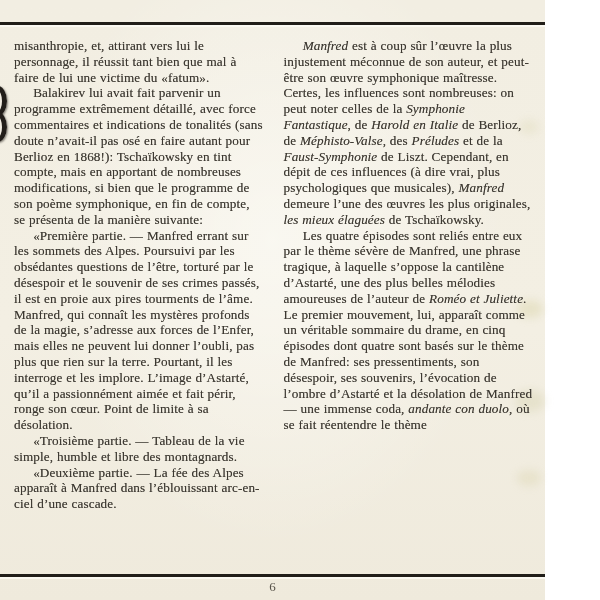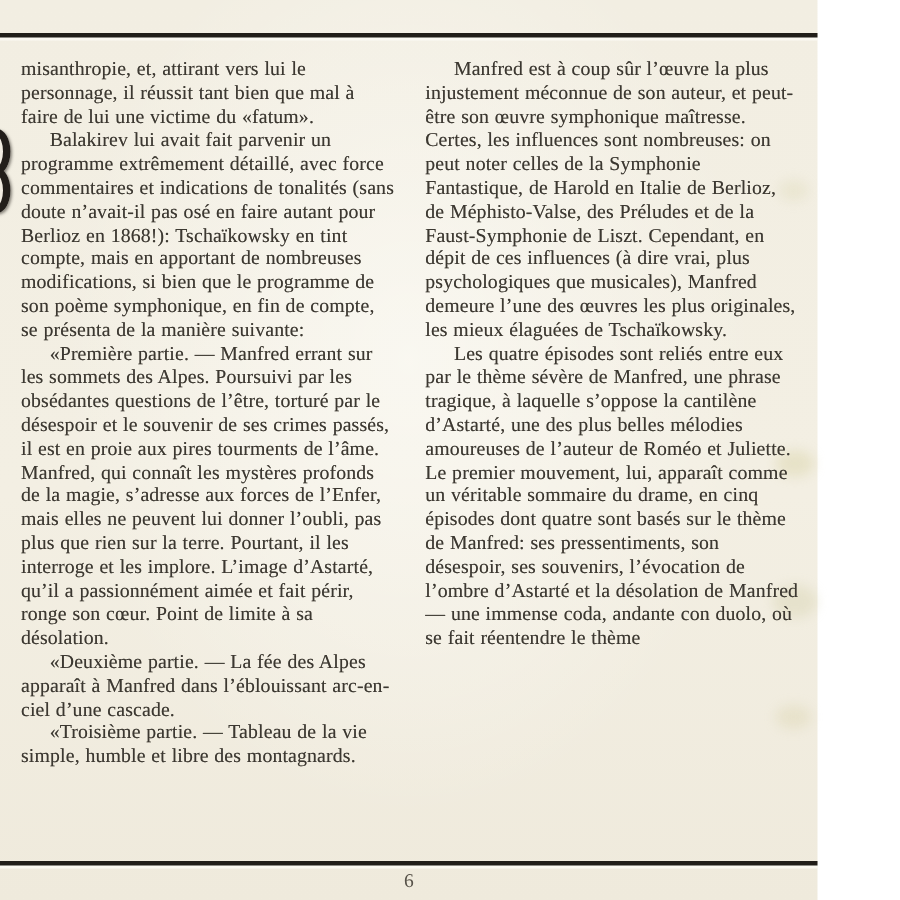--- a/index.html
+++ b/index.html
@@ -40,21 +40,21 @@
     margin: 0;
     font-size: 13.2px;
     line-height: 15.8px;
     letter-spacing: 0.1px;
     text-align: left;
     word-spacing: 0.4px;
     color: #3c3831;
     text-shadow: 0 0 0.4px rgba(60,56,49,0.55);
   }
   .col p.indent { text-indent: 1.45em; }
-  .seg.it { }
+  .seg.it { font-style: italic; }
 
   .page-number {
     position: absolute;
     top: 579px;
     left: 0; right: 0;
     text-align: center;
     font-size: 13px;
     color: #575249;
   }
 
@@ -107,22 +107,22 @@
   <div class="ghost g1"></div>
   <div class="ghost g2"></div>
   <div class="ghost g3"></div>
   <div class="ghost g4"></div>
 
   <div class="columns">
     <div class="col" id="col-left">
         <p><span class="seg">misanthropie, et, attirant vers lui le personnage, il réussit tant bien que mal à faire de lui une victime du «fatum».</span></p>
         <p class="indent"><span class="seg">Balakirev lui avait fait parvenir un programme extrêmement détaillé, avec force commentaires et indications de tonalités (sans doute n’avait-il pas osé en faire autant pour Berlioz en 1868!): Tschaïkowsky en tint compte, mais en apportant de nombreuses modifications, si bien que le programme de son poème symphonique, en fin de compte, se présenta de la manière suivante:</span></p>
         <p class="indent"><span class="seg">«Première partie. — Manfred errant sur les sommets des Alpes. Poursuivi par les obsédantes questions de l’être, torturé par le désespoir et le souvenir de ses crimes passés, il est en proie aux pires tourments de l’âme. Manfred, qui connaît les mystères profonds de la magie, s’adresse aux forces de l’Enfer, mais elles ne peuvent lui donner l’oubli, pas plus que rien sur la terre. Pourtant, il les interroge et les implore. L’image d’Astarté, qu’il a passionnément aimée et fait périr, ronge son cœur. Point de limite à sa désolation.</span></p>
+        <p class="indent"><span class="seg">«Troisième partie. — Tableau de la vie simple, humble et libre des montagnards.</span></p>
         <p class="indent"><span class="seg">«Deuxième partie. — La fée des Alpes apparaît à Manfred dans l’éblouissant arc-en-ciel d’une cascade.</span></p>
-        <p class="indent"><span class="seg">«Troisième partie. — Tableau de la vie simple, humble et libre des montagnards.</span></p>
       </div>
     <div class="col" id="col-right">
         <p class="indent"><span class="seg it">Manfred</span><span class="seg"> est à coup sûr l’œuvre la plus injustement méconnue de son auteur, et peut-être son œuvre symphonique maîtresse. Certes, les influences sont nombreuses: on peut noter celles de la </span><span class="seg it">Symphonie Fantastique</span><span class="seg">, de </span><span class="seg it">Harold en Italie</span><span class="seg"> de Berlioz, de </span><span class="seg it">Méphisto-Valse</span><span class="seg">, des </span><span class="seg it">Préludes</span><span class="seg"> et de la </span><span class="seg it">Faust-Symphonie</span><span class="seg"> de Liszt. Cependant, en dépit de ces influences (à dire vrai, plus psychologiques que musicales), </span><span class="seg it">Manfred</span><span class="seg"> demeure l’une des œuvres les plus originales, </span><span class="seg it">les mieux élaguées</span><span class="seg"> de Tschaïkowsky.</span></p>
         <p class="indent"><span class="seg">Les quatre épisodes sont reliés entre eux par le thème sévère de Manfred, une phrase tragique, à laquelle s’oppose la cantilène d’Astarté, une des plus belles mélodies amoureuses de l’auteur de </span><span class="seg it">Roméo et Juliette</span><span class="seg">. Le premier mouvement, lui, apparaît comme un véritable sommaire du drame, en cinq épisodes dont quatre sont basés sur le thème de Manfred: ses pressentiments, son désespoir, ses souvenirs, l’évocation de l’ombre d’Astarté et la désolation de Manfred — une immense coda, </span><span class="seg it">andante con duolo</span><span class="seg">, où se fait réentendre le thème</span></p>
       </div>
   </div>
 
   <div class="rule bottom"></div>
 
   <div class="page-number">6</div>

